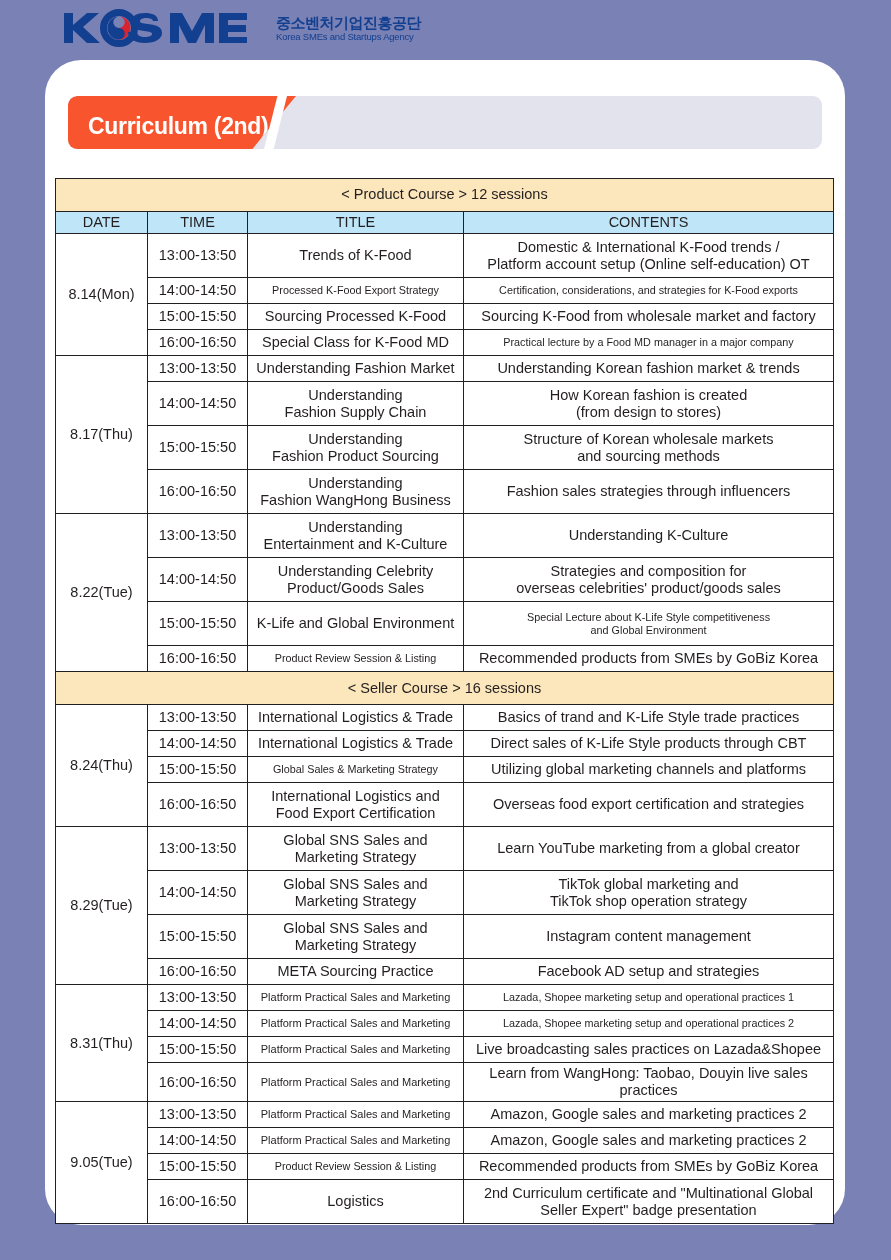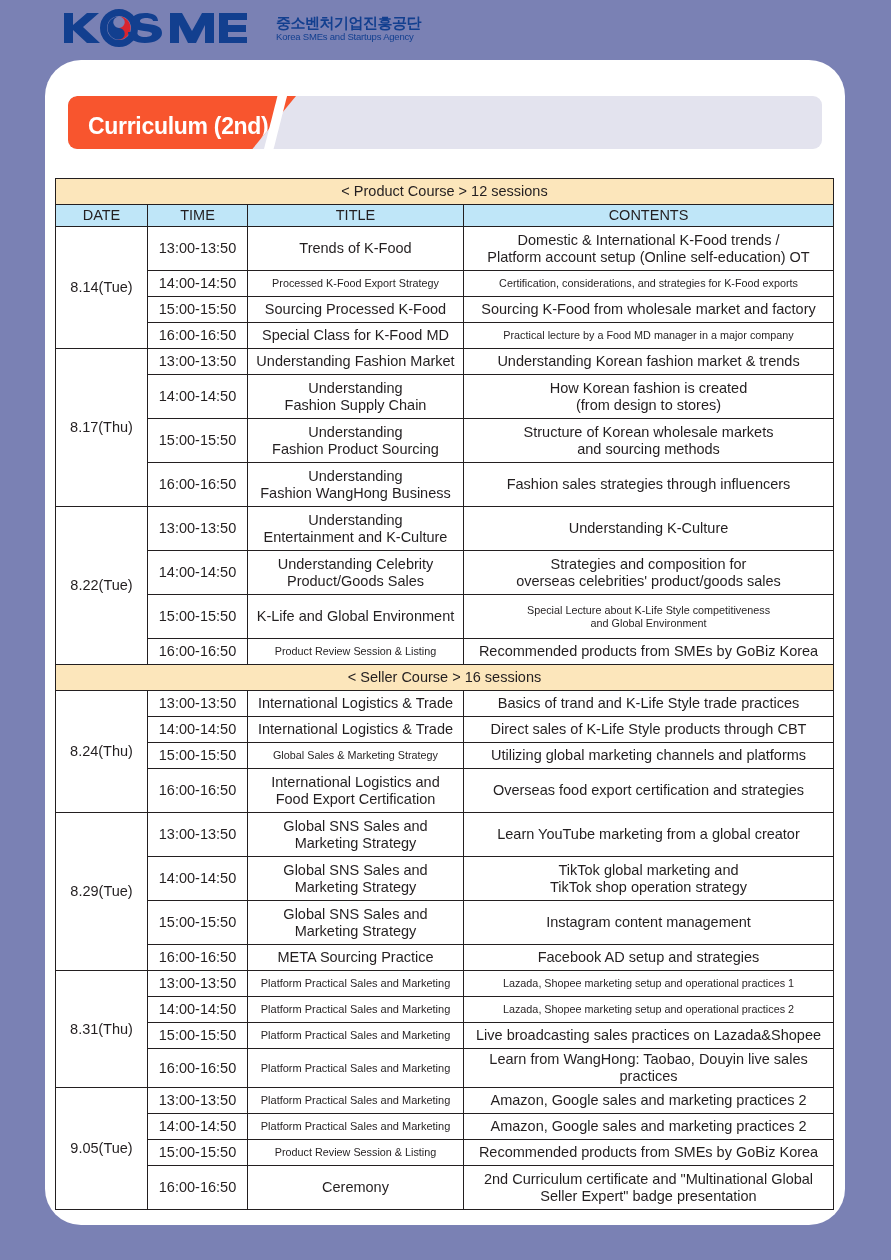--- a/index.html
+++ b/index.html
@@ -72,21 +72,21 @@
     color: #231f20;
     text-align: center;
     vertical-align: middle;
     padding: 2px 3px;
     font-weight: 400;
     line-height: 1.18;
   }
   .course-head td {
     background: #fce6bb;
     font-size: 14.5px;
-    height: 26px;
+    height: 33px;
     padding: 3px 0;
     margin-left: 29px;
   }
   .col-head th {
     background: #bfe6f8;
     font-size: 14.5px;
     height: 22px;
   }
   td.date  { font-size: 14.5px; }
   td.time  { font-size: 14.5px; }
@@ -151,21 +151,21 @@
             <tr class="course-head">
               <td colspan="4">&lt; Product Course &gt; 12 sessions</td>
             </tr>
             <tr class="col-head">
               <th>DATE</th>
               <th>TIME</th>
               <th>TITLE</th>
               <th>CONTENTS</th>
             </tr>
             <tr style="height: 44px;">
-              <td class="date" rowspan="4">8.14(Tue)</td>
+              <td class="date" rowspan="4">8.14(Mon)</td>
               <td class="time">13:00-13:50</td>
               <td class="title">
                 <div>Trends of K-Food</div>
               </td>
               <td class="cont">
                 <div>Domestic &amp; International K-Food trends /</div>
                 <div>Platform account setup (Online self-education) OT</div>
               </td>
             </tr>
             <tr style="height: 26px;">
@@ -421,21 +421,21 @@
               <td class="title sm">
                 <div>Product Review Session &amp; Listing</div>
               </td>
               <td class="cont">
                 <div>Recommended products from SMEs by GoBiz Korea</div>
               </td>
             </tr>
             <tr style="height: 44px;">
               <td class="time">16:00-16:50</td>
               <td class="title">
-                <div>Ceremony</div>
+                <div>Logistics</div>
               </td>
               <td class="cont">
                 <div>2nd Curriculum certificate and "Multinational Global</div>
                 <div>Seller Expert" badge presentation</div>
               </td>
             </tr>
           </tbody>
       </table>
     </div>
 

